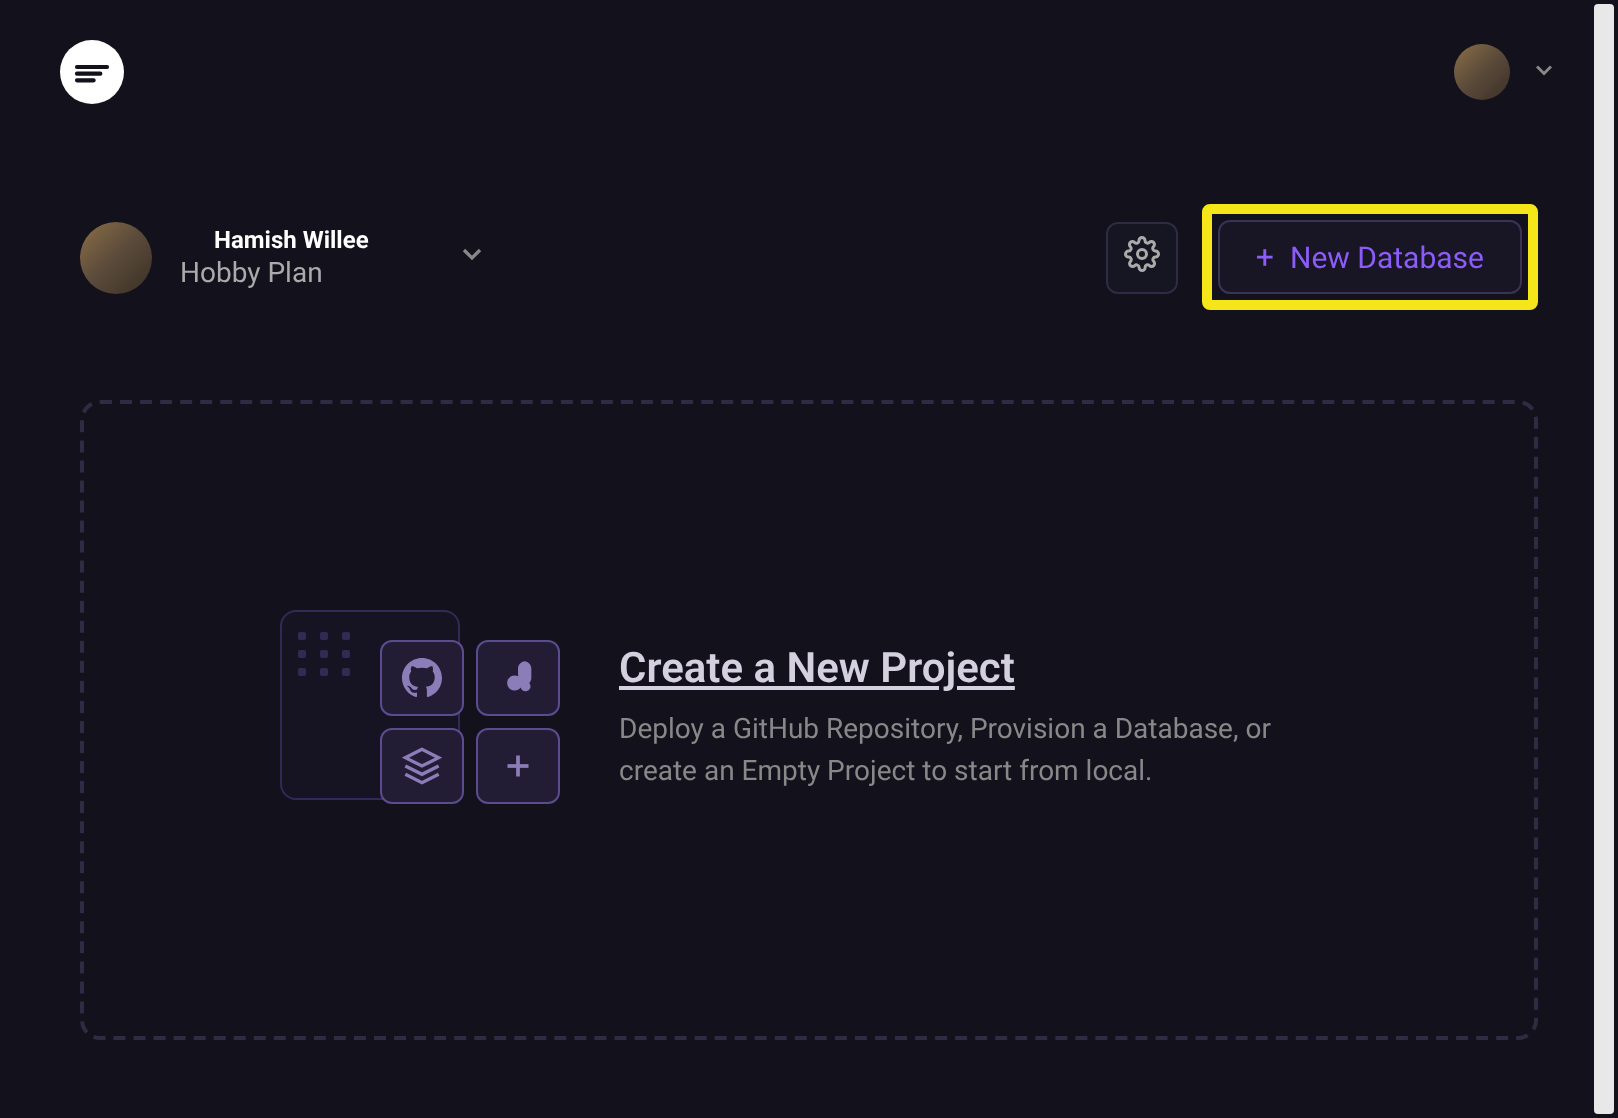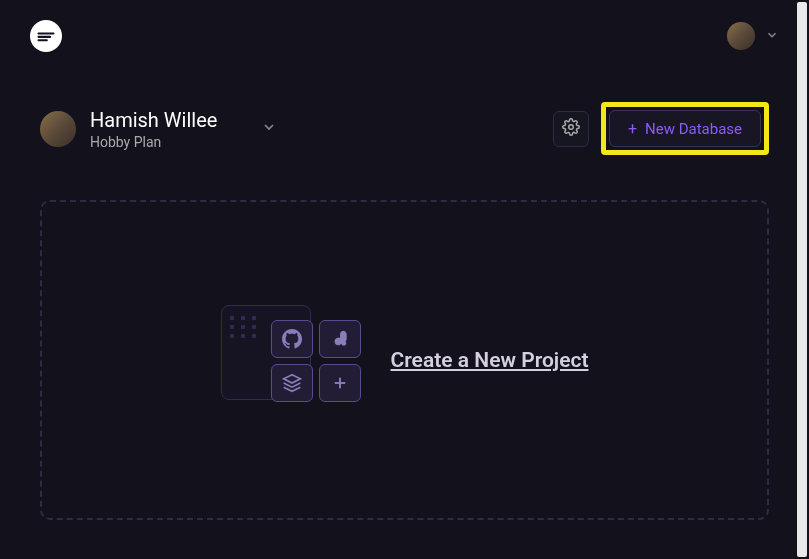--- a/index.html
+++ b/index.html
@@ -65,23 +65,24 @@
       width: 36px;
       height: 36px;
       border-radius: 50%;
       background: linear-gradient(135deg, #8b6f47 0%, #5a4a3a 50%, #3a2f25 100%);
     }
     .account-info {
       display: flex;
       flex-direction: column;
     }
     .account-name {
-      font-size: 20px;
-      font-weight: 400;
+      font-size: 12px;
+      font-weight: 700;
       color: #fff;
+      margin-left: 17px;
     }
     .account-plan {
       font-size: 14px;
       color: #aaa;
       margin-top: 2px;
     }
     .account-chevron {
       margin-left: 30px;
       color: #888;
     }
@@ -298,16 +299,17 @@
       <div class="illust-box">
         <svg width="18" height="18" viewBox="0 0 24 24" fill="none" stroke="currentColor" stroke-width="2.5">
           <line x1="12" y1="5" x2="12" y2="19"></line>
           <line x1="5" y1="12" x2="19" y2="12"></line>
         </svg>
       </div>
     </div>
   </div>
   <div class="empty-text">
     <div class="empty-title">Create a New Project</div>
+    <div class="empty-desc">Deploy a GitHub Repository, Provision a Database, or create an Empty Project to start from local.</div>
   </div>
 </div>
 
 <div class="scrollbar"></div>
 
 </body></html>

